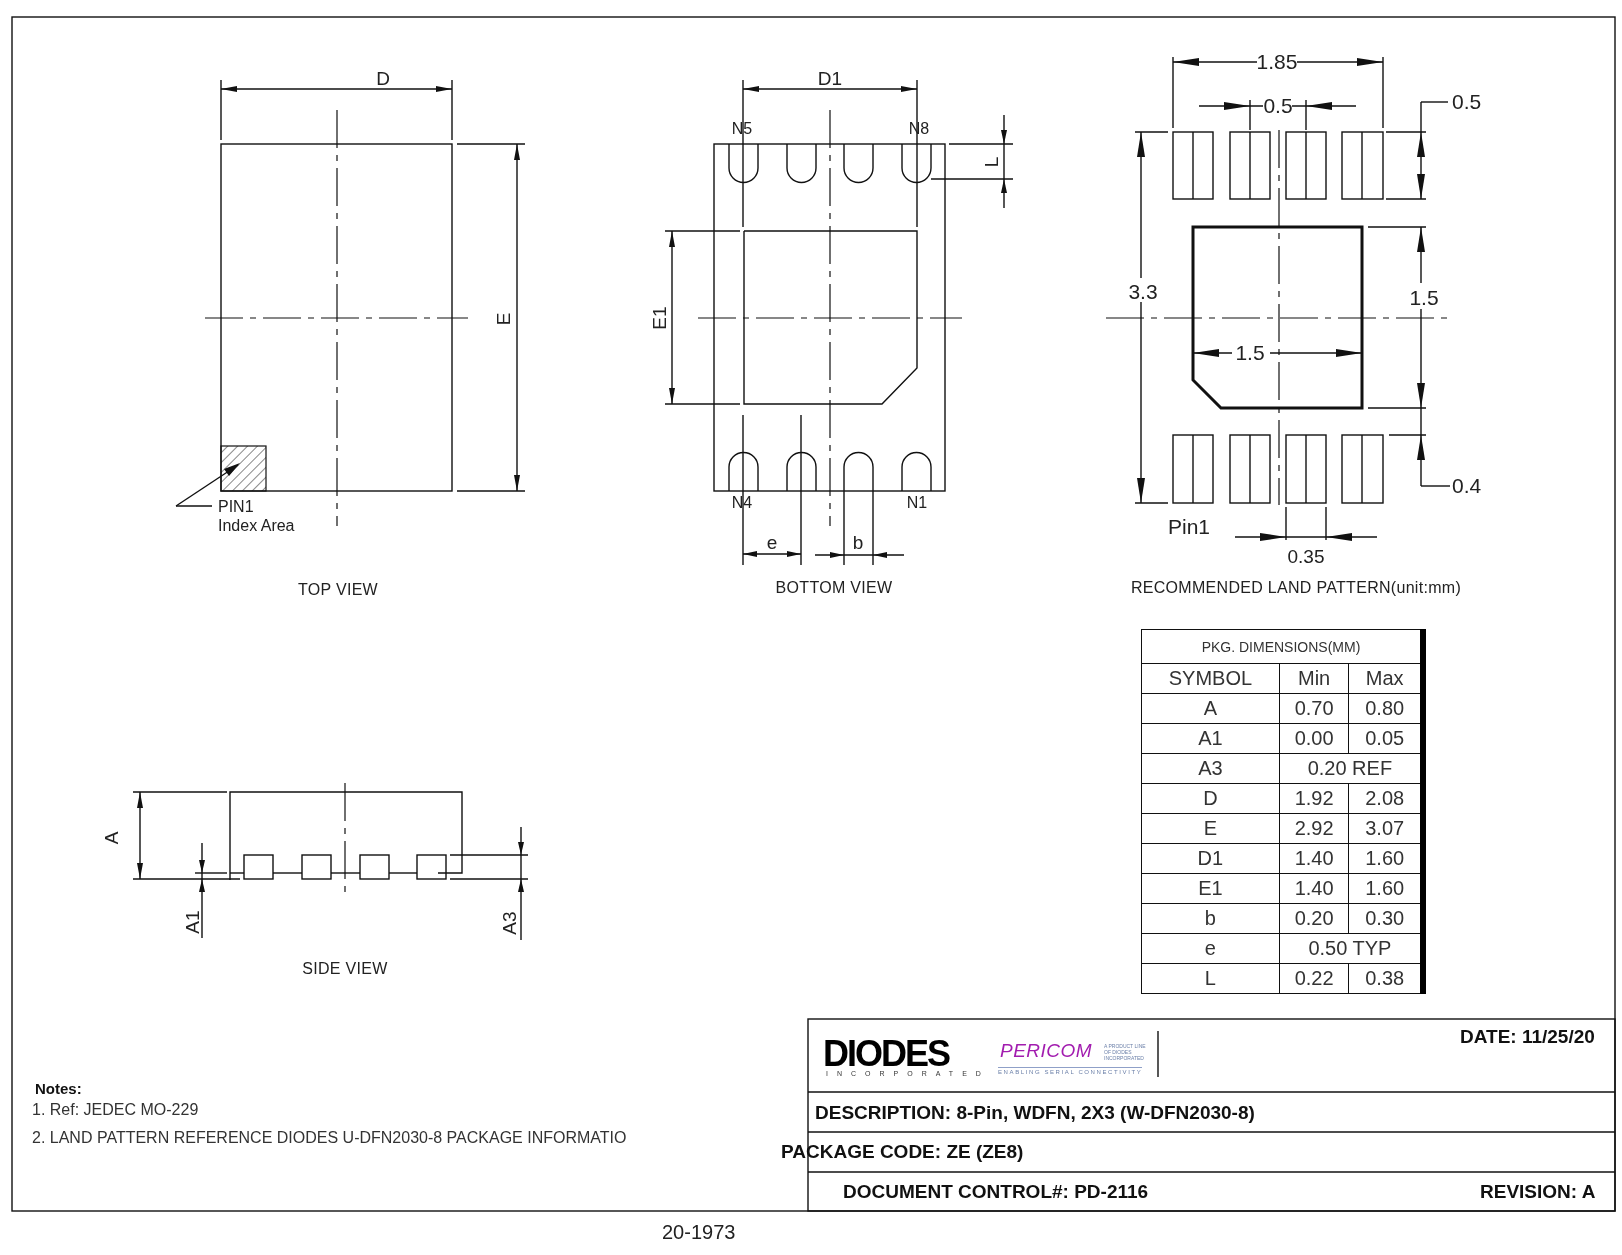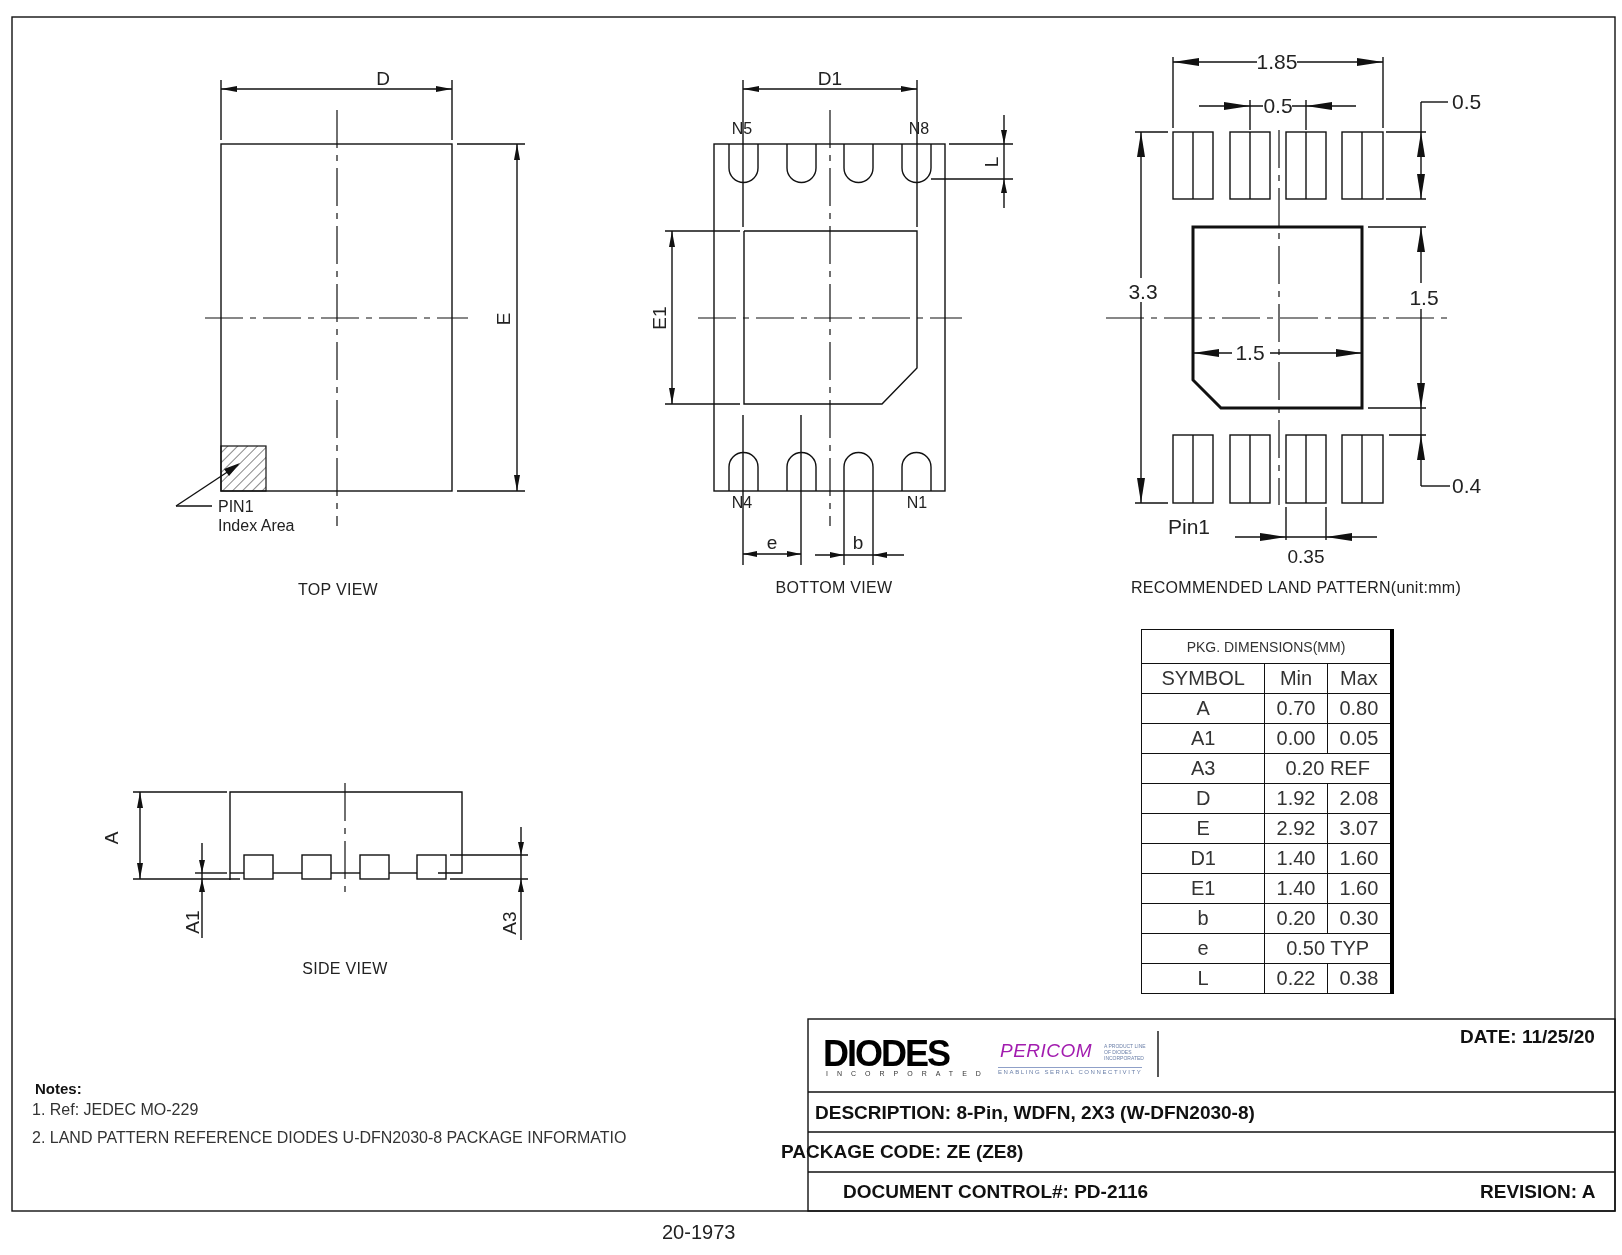--- a/index.html
+++ b/index.html
@@ -12,22 +12,22 @@
   .arrow { fill: #111; }
   .t { font-family: "Liberation Sans", sans-serif; fill: #222; }
   .lbl { font-size: 16px; }
   .dim { font-size: 19px; }
   .big { font-size: 21px; }
   .view { font-size: 16px; letter-spacing: 0.3px; }
   .pos { position: absolute; white-space: nowrap; }
   .notes-title { left: 26px; top: 1080px; font-size: 15px; font-weight: bold; margin-left: 9px; }
   .note { font-size: 16px; color: #333; left: 32px; }
   .tb-text { font-size: 19px; font-weight: bold; color: #111; }
-  .tbl { position: absolute; left: 1141px; top: 629px; width: 253px; border-collapse: collapse;
-         border-right: 4px solid #000000; }
+  .tbl { position: absolute; left: 1141px; top: 629px; width: 285px; border-collapse: collapse;
+         border-right: 6px solid #000000; }
   .tbl td { border: 1.4px solid #111; text-align: center; font-size: 20px; color: #333;
             height: 29px; padding: 0; }
   .tbl td.hdr { font-size: 14px; height: 33px; }
   .diodes { position: absolute; left: 823px; top: 1033px; font-size: 36px; font-weight: bold;
             color: #000000; letter-spacing: -2px; font-style: normal; }
   .diodes-sub { position: absolute; left: 826px; top: 1070px; font-size: 7px; color: #333;
                 letter-spacing: 9px; }
   .pericom { position: absolute; left: 1000px; top: 1040px; font-size: 19px; font-style: italic;
              color: #a21caf; letter-spacing: 0.5px; }
   .pericom-sub { position: absolute; left: 998px; top: 1067px; font-size: 6px; color: #6a7fa8;

